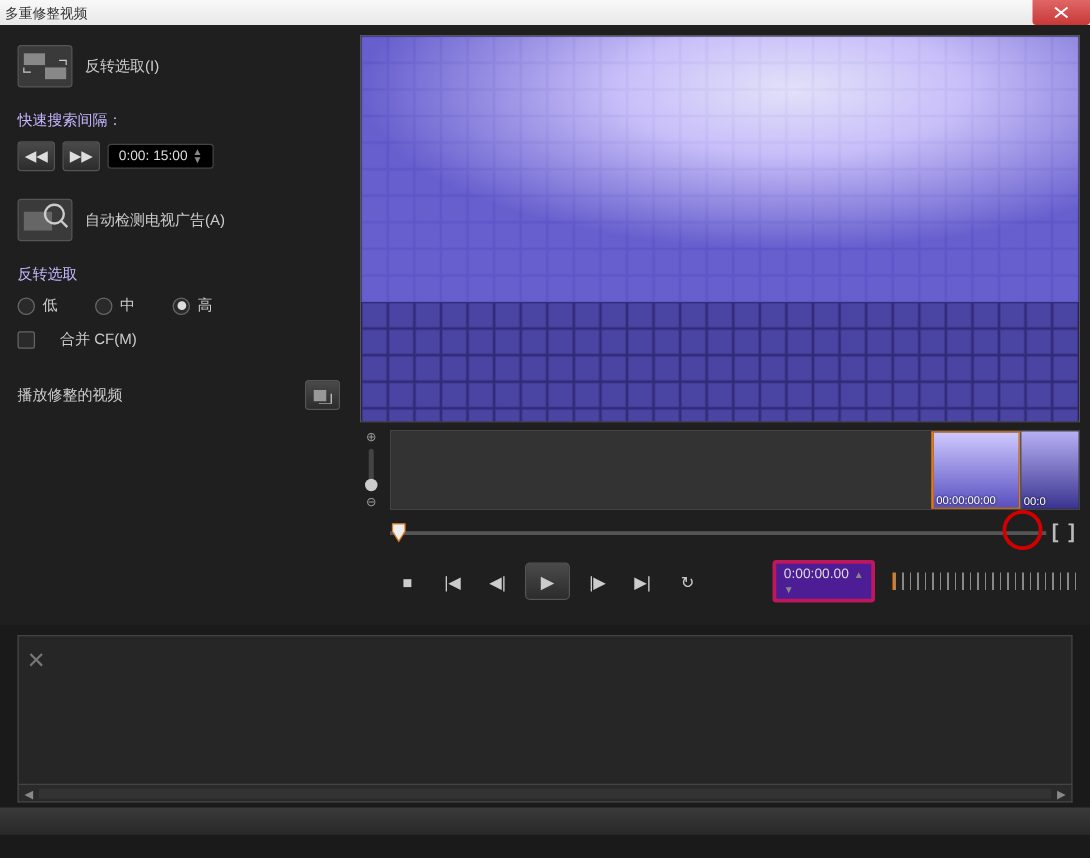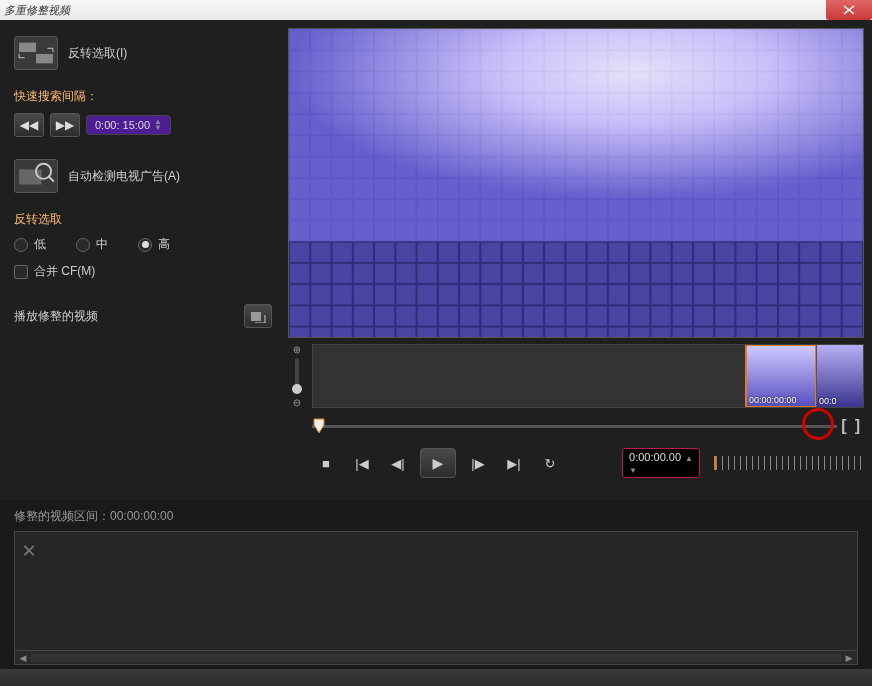--- a/index.html
+++ b/index.html
@@ -1,38 +1,38 @@
 <!DOCTYPE html>
 <html><head>
 <meta charset="utf-8">
 <style>
   * { box-sizing: border-box; margin: 0; padding: 0; font-family: "Microsoft YaHei", sans-serif; }
   body { background: #1a1a1a; width: 872px; height: 686px; overflow: hidden; position: relative; }
   
-  .titlebar { height: 20px; background: linear-gradient(#f8f8f8, #e8e8e8); display: flex; align-items: center; padding: 0 4px; position: relative; font-style: italic; }
+  .titlebar { height: 20px; background: linear-gradient(#f8f8f8, #e8e8e8); display: flex; align-items: center; padding: 0 4px; position: relative; }
   .titlebar-text { font-size: 11px; color: #333; }
   .titlebar-close { position: absolute; right: 0; top: 0; width: 46px; height: 20px; background: linear-gradient(#e06666,#c83838); display: flex; align-items: center; justify-content: center; color: #fff; font-size: 11px; border-radius: 0 0 3px 3px; cursor: pointer; }
   
   .main { display: flex; height: 480px; background: #1f1f1f; padding: 8px; }
   
   .left-panel { width: 280px; padding: 8px 6px; color: #ccc; font-size: 12px; }
   .tool-row { display: flex; align-items: center; gap: 10px; margin-bottom: 18px; }
   .tool-icon { width: 44px; height: 34px; background: #3a3a3a; border: 1px solid #555; border-radius: 3px; display:flex; align-items:center; justify-content:center; }
-  .section-label { color: #fdba74; font-size: 12px; margin-bottom: 8px; display:block;font-family:Liberation Serif, serif;}
+  .section-label { color: #c4b5fd; font-size: 12px; margin-bottom: 8px; display:block;font-family:Liberation Serif, serif;}
   
   .seek-row { display:flex; gap:6px; align-items:center; margin-bottom:22px;}
   .seek-btn { width:30px; height:24px; background:linear-gradient(#4a4a4a,#2c2c2c); border:1px solid #555; border-radius:3px; display:flex;align-items:center;justify-content:center;color:#ddd;cursor:pointer;}
-  .time-box { background:#4c1d95; border:1px solid #444; padding:3px 8px; font-size:11px; color:#ddd; border-radius:3px; display:flex; align-items:center; gap:4px;}
+  .time-box { background:#000000; border:1px solid #444; padding:3px 8px; font-size:11px; color:#ddd; border-radius:3px; display:flex; align-items:center; gap:4px;}
   .spinner { font-size:8px; color:#888; line-height:6px;}
   
   .radio-row { display:flex; gap:30px; margin-bottom:10px; align-items:center;}
   .radio { display:flex; align-items:center; gap:6px; cursor:pointer;}
   .radio-dot { width:14px; height:14px; border-radius:50%; border:1px solid #666; background:#2a2a2a; display:flex;align-items:center;justify-content:center;}
   .radio-dot.on::after { content:""; width:7px;height:7px;border-radius:50%;background:#ddd;}
-  .check { display:flex; align-items:center; gap:6px; margin-bottom:24px; cursor:pointer;text-align:center;}
+  .check { display:flex; align-items:center; gap:20px; margin-bottom:24px; cursor:pointer;text-align:center;}
   .check-box { width:14px;height:14px;border:1px solid #666;background:#2a2a2a;border-radius:2px;}
   
   .play-trim-row { display:flex; align-items:center; justify-content:space-between; padding-right:10px;}
   .small-icon-btn { width:28px;height:24px;background:linear-gradient(#4a4a4a,#2c2c2c);border:1px solid #555;border-radius:3px;display:flex;align-items:center;justify-content:center;cursor:pointer;}
   
   .preview-area { flex:1; display:flex; flex-direction:column; gap:6px;}
   .video-frame { border:1px solid #555; background:#000; height:310px; position:relative; overflow:hidden;}
   .grid-floor { position:absolute; inset:0;}
   
   .strip-row { display:flex; gap:6px; align-items:stretch; height:64px;}
@@ -48,21 +48,21 @@
   .scrubber-row { position:relative; height:20px; display:flex; align-items:center; margin:2px 0 2px 24px;}
   .scrub-track { height:3px; background:#555; flex:1; position:relative;}
   .scrub-pos { position:absolute; left:0; top:-8px;}
   .mark-in { color:#bbb; font-size:16px; font-weight:bold; padding:0 4px; cursor:pointer;}
   .mark-out { color:#bbb; font-size:16px; font-weight:bold; padding:0 4px; cursor:pointer;}
   .mark-circle { position:absolute; width:32px;height:32px;border:3px solid #d40000;border-radius:50%; right:30px; top:-8px; pointer-events:none;}
   
   .transport-row { display:flex; align-items:center; gap:8px; margin-left:24px; margin-top:4px;}
   .t-btn { width:28px;height:26px; color:#ccc; display:flex;align-items:center;justify-content:center; font-size:13px; cursor:pointer;}
   .t-btn.play { width:36px;height:30px;background:linear-gradient(#4a4a4a,#2c2c2c);border:1px solid #555;border-radius:4px; font-size:14px;}
-  .tc-box { margin-left:auto; background:#000000; border:1px solid #be185d; padding:2px 6px; font-size:11px; color:#ddd; border-radius:3px;}
+  .tc-box { margin-left:auto; background:#4c1d95; border:3px solid #be185d; padding:2px 6px; font-size:11px; color:#ddd; border-radius:3px;}
   .tick-ruler { width:150px; height:14px; background:repeating-linear-gradient(90deg,#888 0,#888 1px,transparent 1px,transparent 6px); margin-left:6px; border-left:2px solid #e07a1f;}
   
   .bottom-section { padding:8px 14px 4px 14px; color:#999; font-size:12px;}
   .trim-label-row { margin-bottom:6px;}
   .clip-bin { height:120px; border:1px solid #444; background:#262626; display:flex; position:relative;}
   .bin-close { width:28px; display:flex; align-items:flex-start; justify-content:center; padding-top:8px; color:#777; font-size:18px; cursor:pointer;}
   .bin-content { flex:1;}
   .h-scroll { height:14px; background:#2a2a2a; border:1px solid #444; border-top:none; display:flex; align-items:center;}
   .h-scroll .arrow { width:16px; text-align:center; color:#888; font-size:9px; cursor:pointer;}
   .h-scroll .track { flex:1; height:8px; background:#333;}
@@ -231,23 +231,20 @@
       <div class="t-btn">
           <span>↻</span>
         </div>
       <div class="tc-box"><span>0:00:00.00</span><span class="spinner" style="margin-left:4px">▲<br>▼</span></div>
       <div class="tick-ruler"></div>
     </div>
   </div>
 </div>
 
 <div class="bottom-section">
-  <div class="trim-label-row">
-    <span>修整的视频区间：</span><span>00:00:00:00</span>
-  </div>
   <div class="clip-bin">
     <div class="bin-close">
         <span>✕</span>
       </div>
     <div class="bin-content"></div>
   </div>
   <div class="h-scroll">
     <div class="arrow">◀</div>
     <div class="track"></div>
     <div class="arrow">▶</div>

